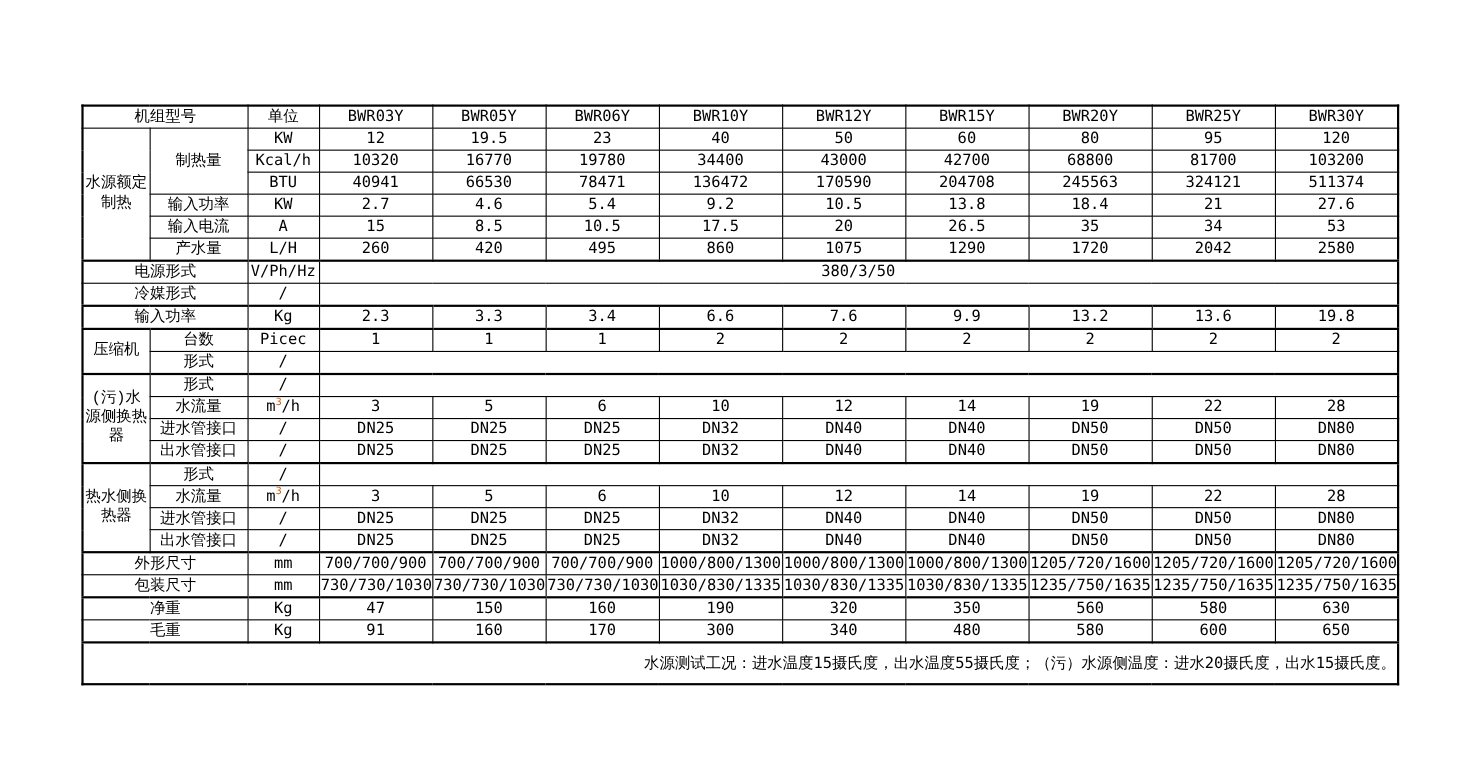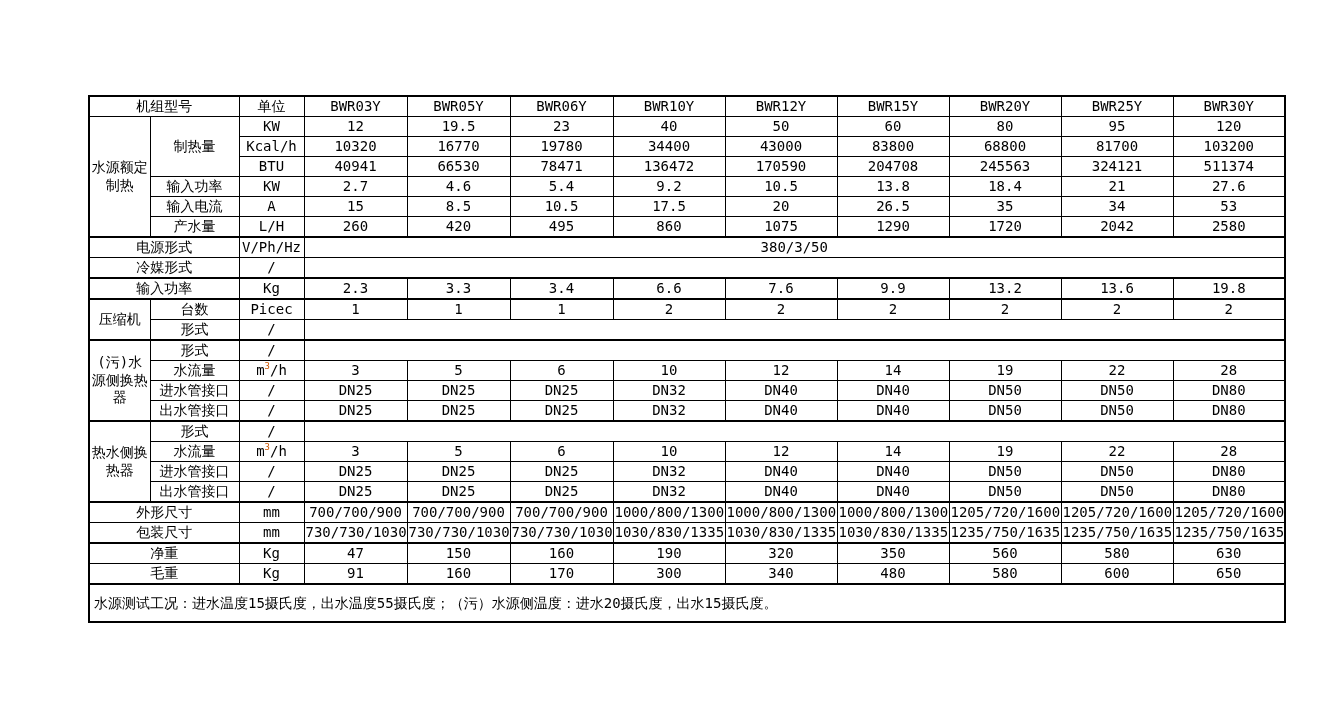--- a/index.html
+++ b/index.html
@@ -1,25 +1,25 @@
 <!DOCTYPE html>
 <html><head>
 <meta charset="utf-8">
 <style>
   html,body{margin:0;padding:0;background:#ffffff;}
   #page{position:relative;width:1341px;height:706px;background:#ffffff;overflow:hidden;
         font-family:"DejaVu Sans Mono","Liberation Mono",monospace;}
-  table#spec-table{position:absolute;left:88px;top:95px;width:1196px;
+  table#spec-table{position:absolute;left:74px;top:95px;width:1196px;
         border-collapse:collapse;table-layout:fixed;border:2px solid #000;}
   #spec-table td{border:1px solid #000;height:19px;padding:0 1px;text-align:center;
         vertical-align:middle;font-size:14px;line-height:1.15;color:#000;
         overflow:hidden;white-space:nowrap;}
-  #spec-table td.grp{white-space:normal;line-height:1.25;}
+  #spec-table td.grp{white-space:normal;line-height:1.25;font-family:Liberation Mono, monospace;}
   #spec-table tr.sect td{border-top-width:2px;}
-  #spec-table td.footnote{height:36px;text-align:left;padding-left:4px;white-space:normal;}
+  #spec-table td.footnote{height:36px;text-align:right;padding-left:4px;white-space:normal;}
   #spec-table sup{font-size:9px;line-height:0;}
 </style>
 </head>
 <body>
 
 <div id="page">
   <table id="spec-table">
     <colgroup id="spec-cols">
         <col style="width: 61px;">
         <col style="width: 89px;">
@@ -62,21 +62,21 @@
           <td>95</td>
           <td>120</td>
         </tr>
         <tr>
           <td>Kcal/h</td>
           <td>10320</td>
           <td>16770</td>
           <td>19780</td>
           <td>34400</td>
           <td>43000</td>
-          <td>83800</td>
+          <td>42700</td>
           <td>68800</td>
           <td>81700</td>
           <td>103200</td>
         </tr>
         <tr>
           <td>BTU</td>
           <td>40941</td>
           <td>66530</td>
           <td>78471</td>
           <td>136472</td>

